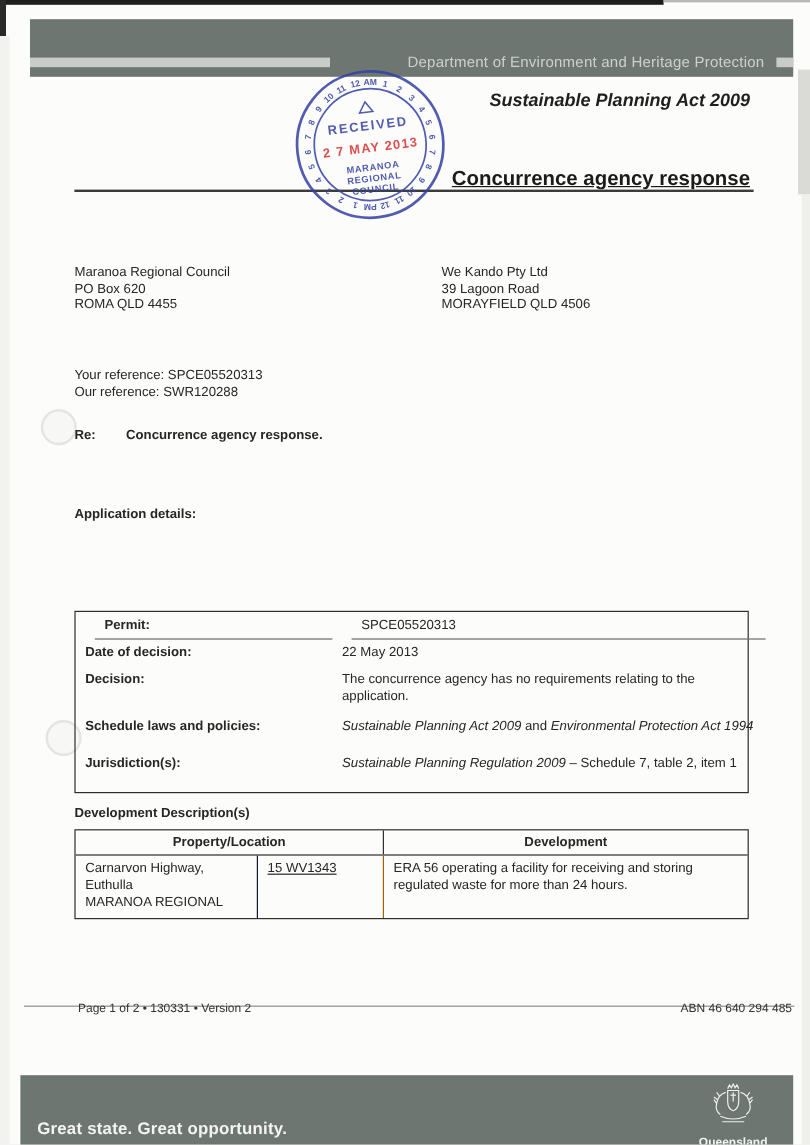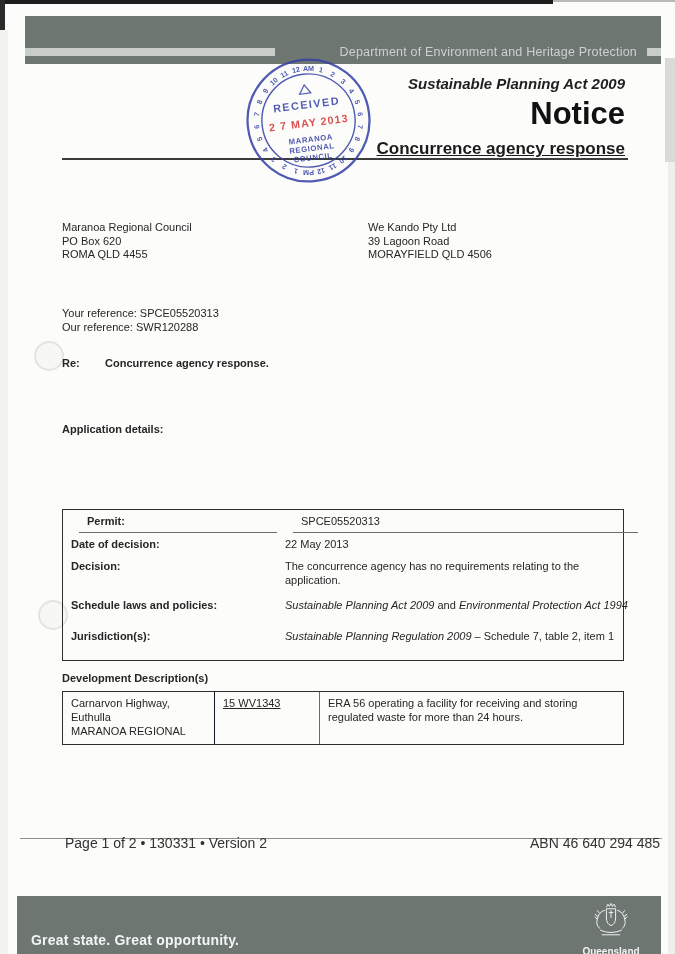--- a/index.html
+++ b/index.html
@@ -71,21 +71,21 @@
   .devtable{left:62px;top:691px;width:562px;border:1.5px solid #2e2e2e;box-sizing:border-box;
             font-size:11px;}
   .dev-hrow{display:grid;grid-template-columns:257px 1fr;border-bottom:1px solid #2e2e2e;}
   .dev-hcell{text-align:center;font-weight:bold;padding:3px 4px;line-height:14px;}
   .dev-hcell.c1{border-right:1px solid #2e2e2e;}
   .dev-drow{display:grid;grid-template-columns:152px 105px 1fr;}
   .dev-dcell{padding:4px 8px 6px 8px;line-height:14px;}
   .dev-dcell.c1{border-right:1px solid #0f172a;}
   .dev-dcell.c2{border-right:1px solid #a16207;text-decoration:underline;}
 
-  .footer-row{left:20px;top:835px;width:642px;font-size:14px;color:#333;
+  .footer-row{left:20px;top:835px;width:642px;font-size:10px;color:#333;
               border-bottom:1px solid #8d8d8a;padding-bottom:3px;}
   .footer-left{position:absolute;left:45px;top:0;}
   .footer-abn{position:absolute;right:2px;top:0;}
 
   
   .bottom-bar{left:17px;top:896px;width:644px;height:78px;background:var(--bar);}
   .bb-slogan{position:absolute;left:14px;top:36px;font-size:14px;font-weight:bold;color:#f3f5f4;letter-spacing:.2px;}
   .bb-stripe{position:absolute;left:6px;top:60px;width:542px;height:9px;background:var(--stripe);opacity:.9;}
   .bb-stripe-r{position:absolute;left:634px;top:60px;width:10px;height:9px;background:var(--stripe);opacity:.9;}
   .bb-logo{position:absolute;left:556px;top:4px;width:76px;text-align:center;}
@@ -108,21 +108,20 @@
   <div class="abs hole" style="left:34px;top:341px;"></div>
   <div class="abs hole" style="left:38px;top:600px;"></div>
 
   <div class="abs header-bar">
     <div class="hb-stripe"></div>
     <span class="hb-title">Department of Environment and Heritage Protection</span>
     <div class="hb-stripe-r"></div>
   </div>
 
   <div class="abs act-title">Sustainable Planning Act 2009</div>
-  <div class="abs notice-title">Notice</div>
   <div class="abs subtitle">Concurrence agency response</div>
   <div class="abs title-rule"></div>
 
 
   <svg class="abs stamp" viewBox="0 0 124 124">
     <circle cx="62" cy="62" r="59.5" stroke-width="2.2"></circle>
     <circle cx="62" cy="62" r="45.5" stroke-width="1.4"></circle>
     <g id="stamp-ring">
         <text x="62" y="13.5" transform="rotate(7 62 62)" class="ring-text">AM</text>
         <text x="62" y="13.5" transform="rotate(20.846153846153847 62 62)" class="ring-text">1</text>
@@ -190,20 +189,24 @@
     <div class="cell lbl r3">Decision:</div>
     <div class="cell r3" style="width:345px;">The concurrence agency has no requirements relating to the application.</div>
     <div class="cell lbl r4">Schedule laws and policies:</div>
     <div class="cell r4" style="width:345px;"><span class="it">Sustainable Planning Act 2009</span><span> and </span><span class="it">Environmental Protection Act 1994</span></div>
     <div class="cell lbl r5">Jurisdiction(s):</div>
     <div class="cell r5" style="width:345px;"><span class="it">Sustainable Planning Regulation 2009</span><span> – Schedule 7, table 2, item 1</span></div>
   </div>
 
   <div class="abs dev-heading">Development Description(s)</div>
   <div class="abs devtable">
+    <div class="dev-hrow">
+      <div class="dev-hcell c1">Property/Location</div>
+      <div class="dev-hcell">Development</div>
+    </div>
     <div class="dev-drow">
       <div class="dev-dcell c1">
         <div>Carnarvon Highway, Euthulla</div>
         <div>MARANOA REGIONAL</div>
       </div>
       <div class="dev-dcell c2">15 WV1343</div>
       <div class="dev-dcell">ERA 56 operating a facility for receiving and storing regulated waste for more than 24 hours.</div>
     </div>
   </div>
 

